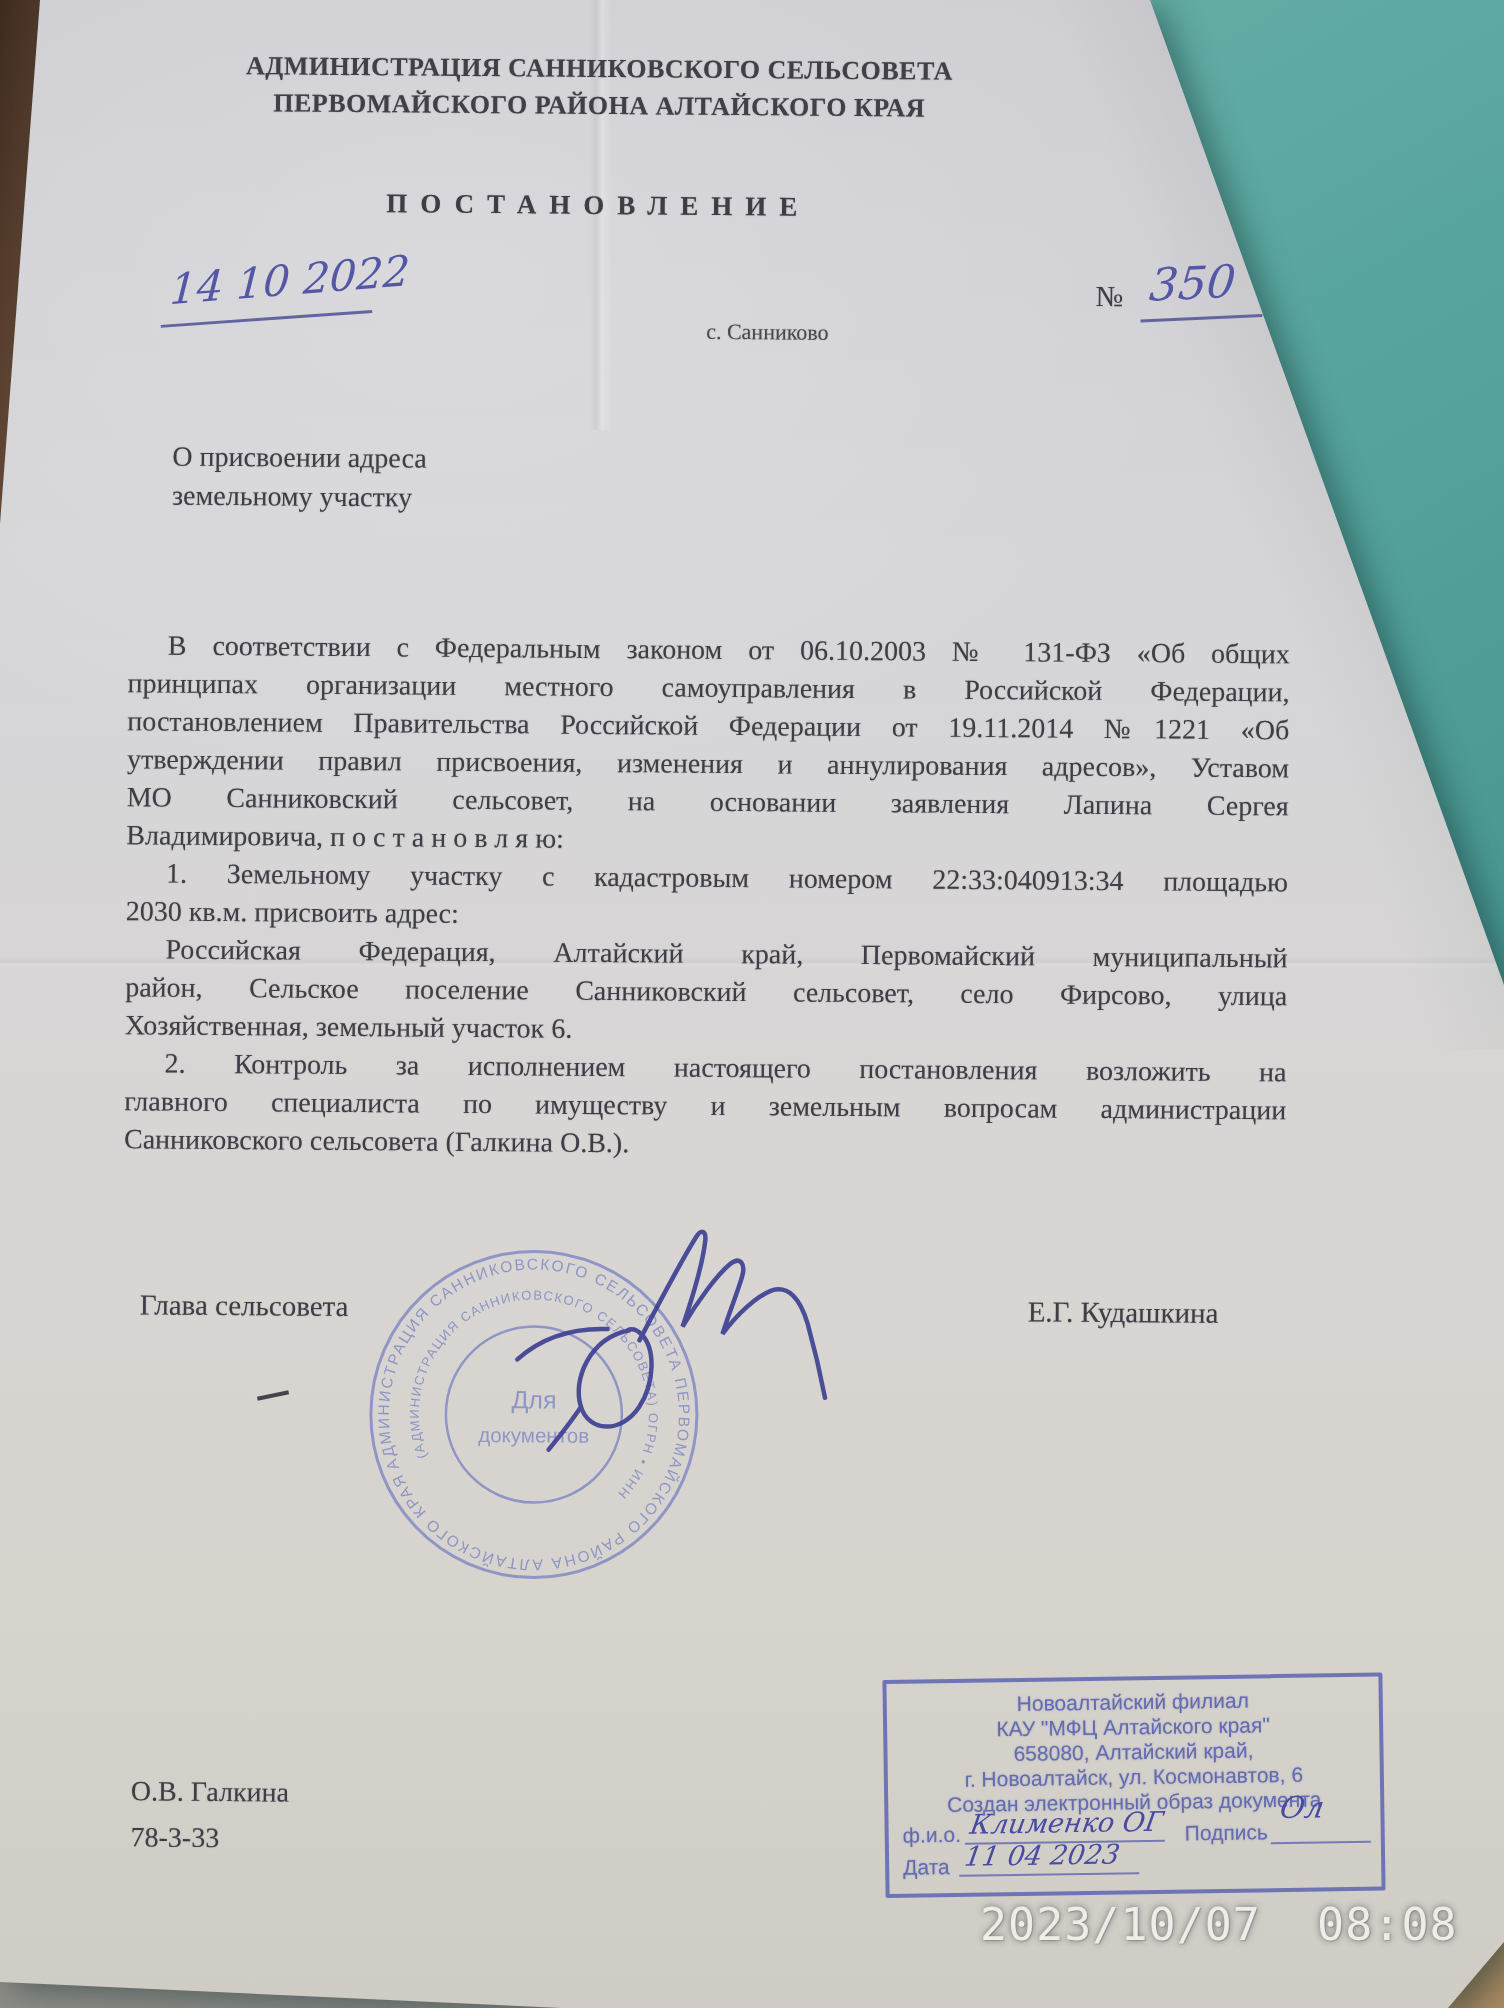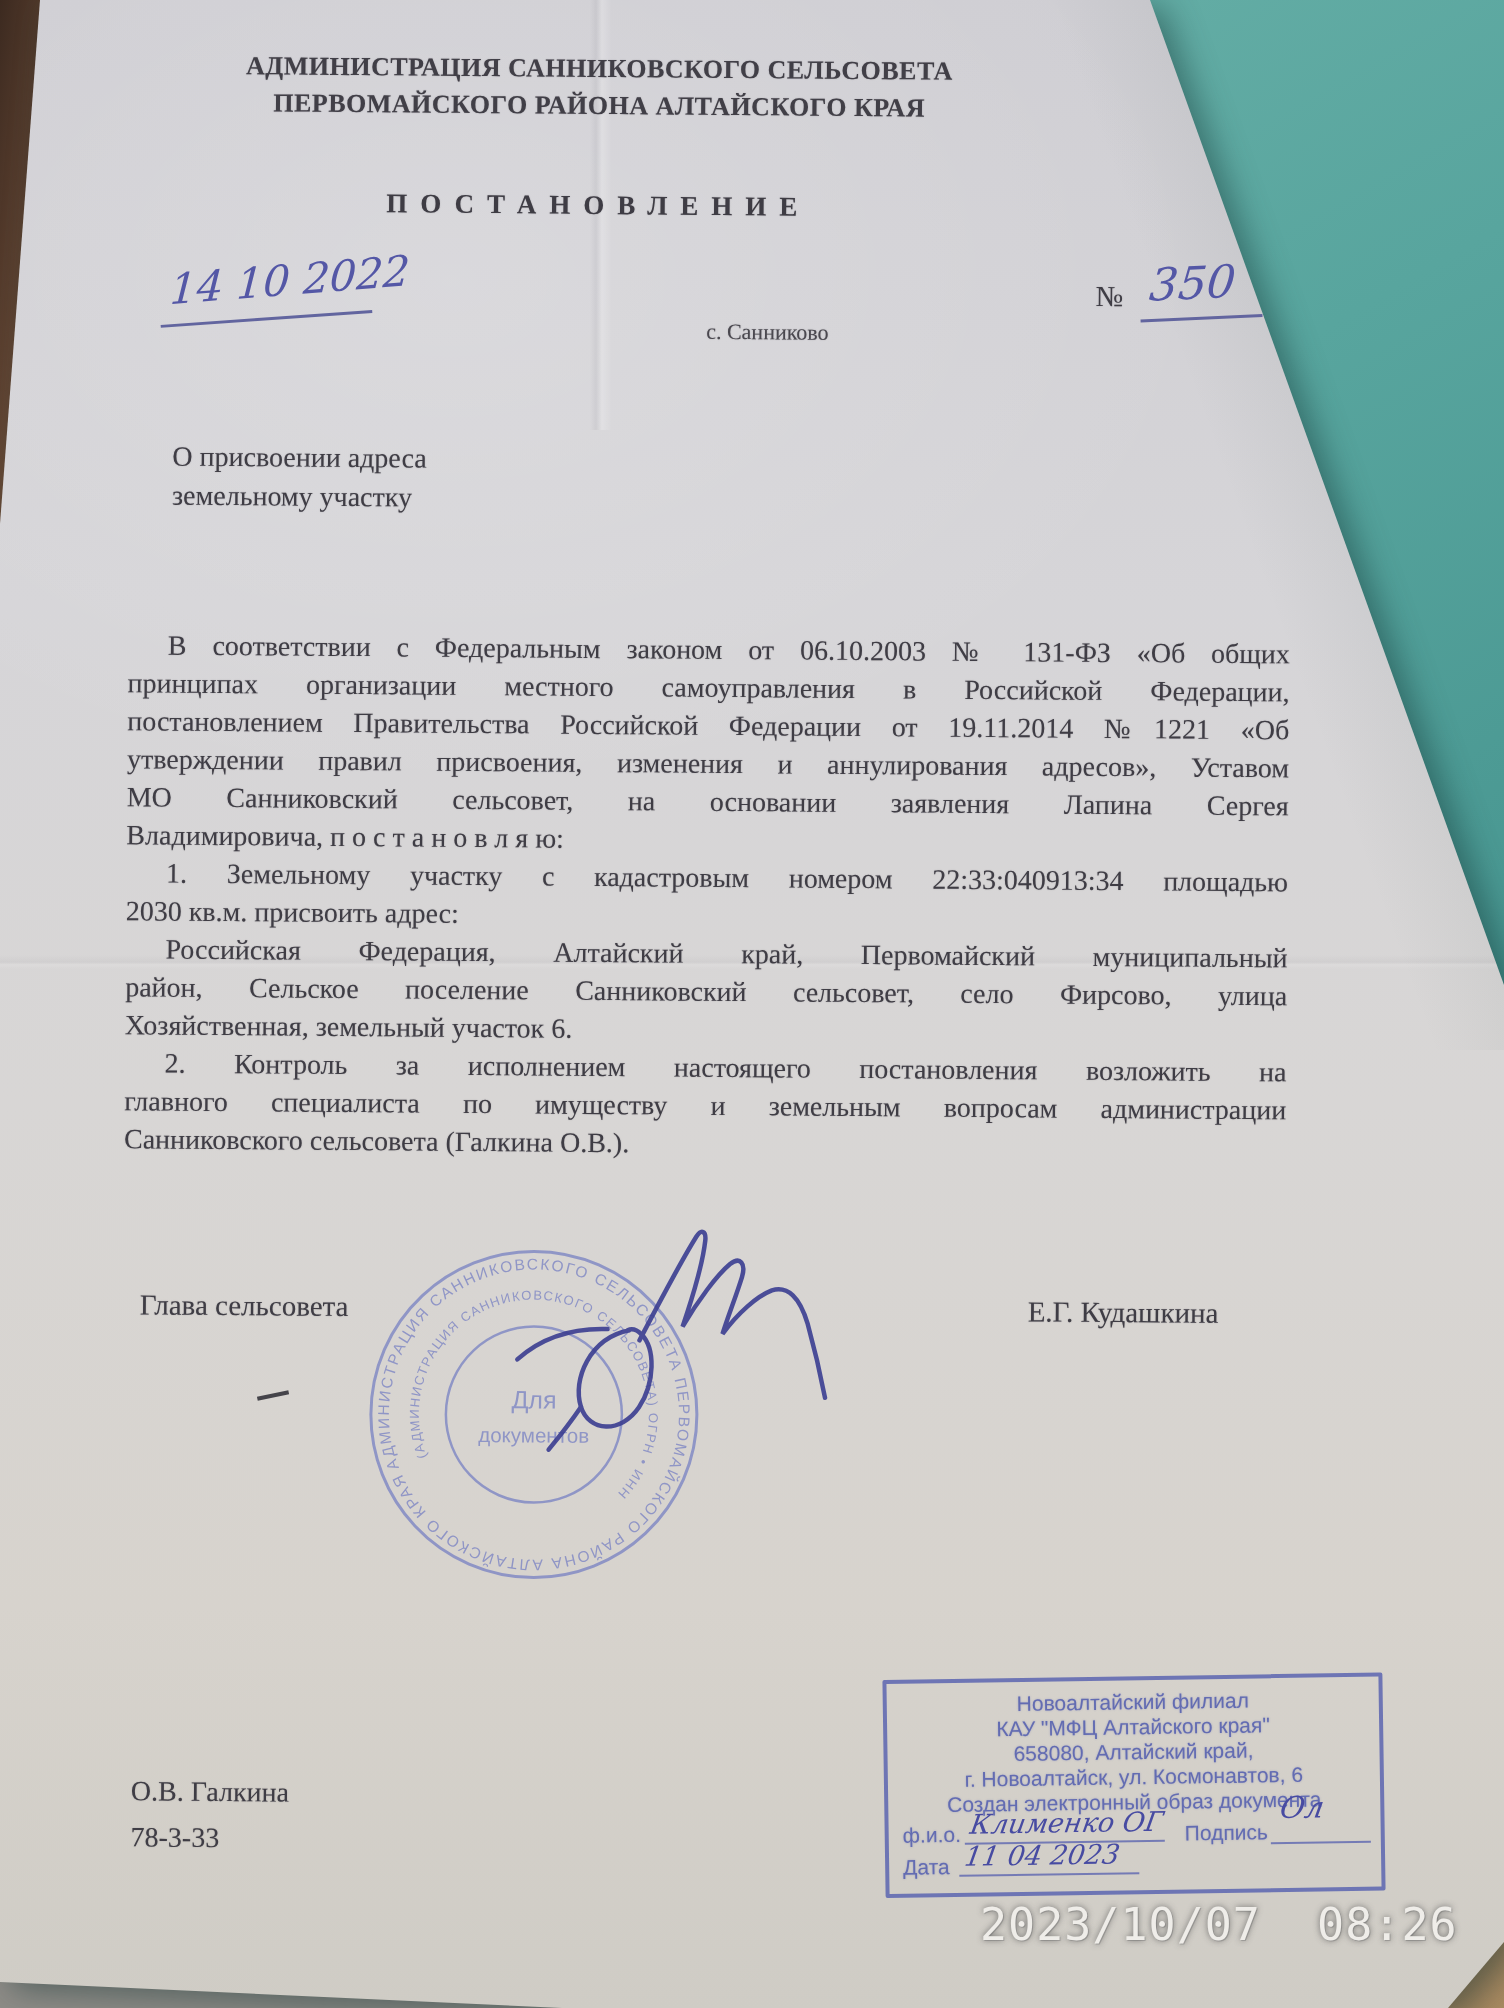--- a/index.html
+++ b/index.html
@@ -180,14 +180,14 @@
           <div class="ul" style="left:382px;top:140px;width:100px;height:24px"></div>
           <span class="lbl" style="left:14px;top:172px">Дата</span>
           <span class="hw" style="left:76px;top:158px;font-size:27px">11 04 2023</span>
           <div class="ul" style="left:70px;top:168px;width:180px;height:24px"></div>
         </div>
 
       </div>
     </div>
   </div>
 
-  <div class="stamp-time">2023/10/07  08:26</div>
+  <div class="stamp-time">2023/10/07  08:08</div>
 </div>
 
 </body></html>

